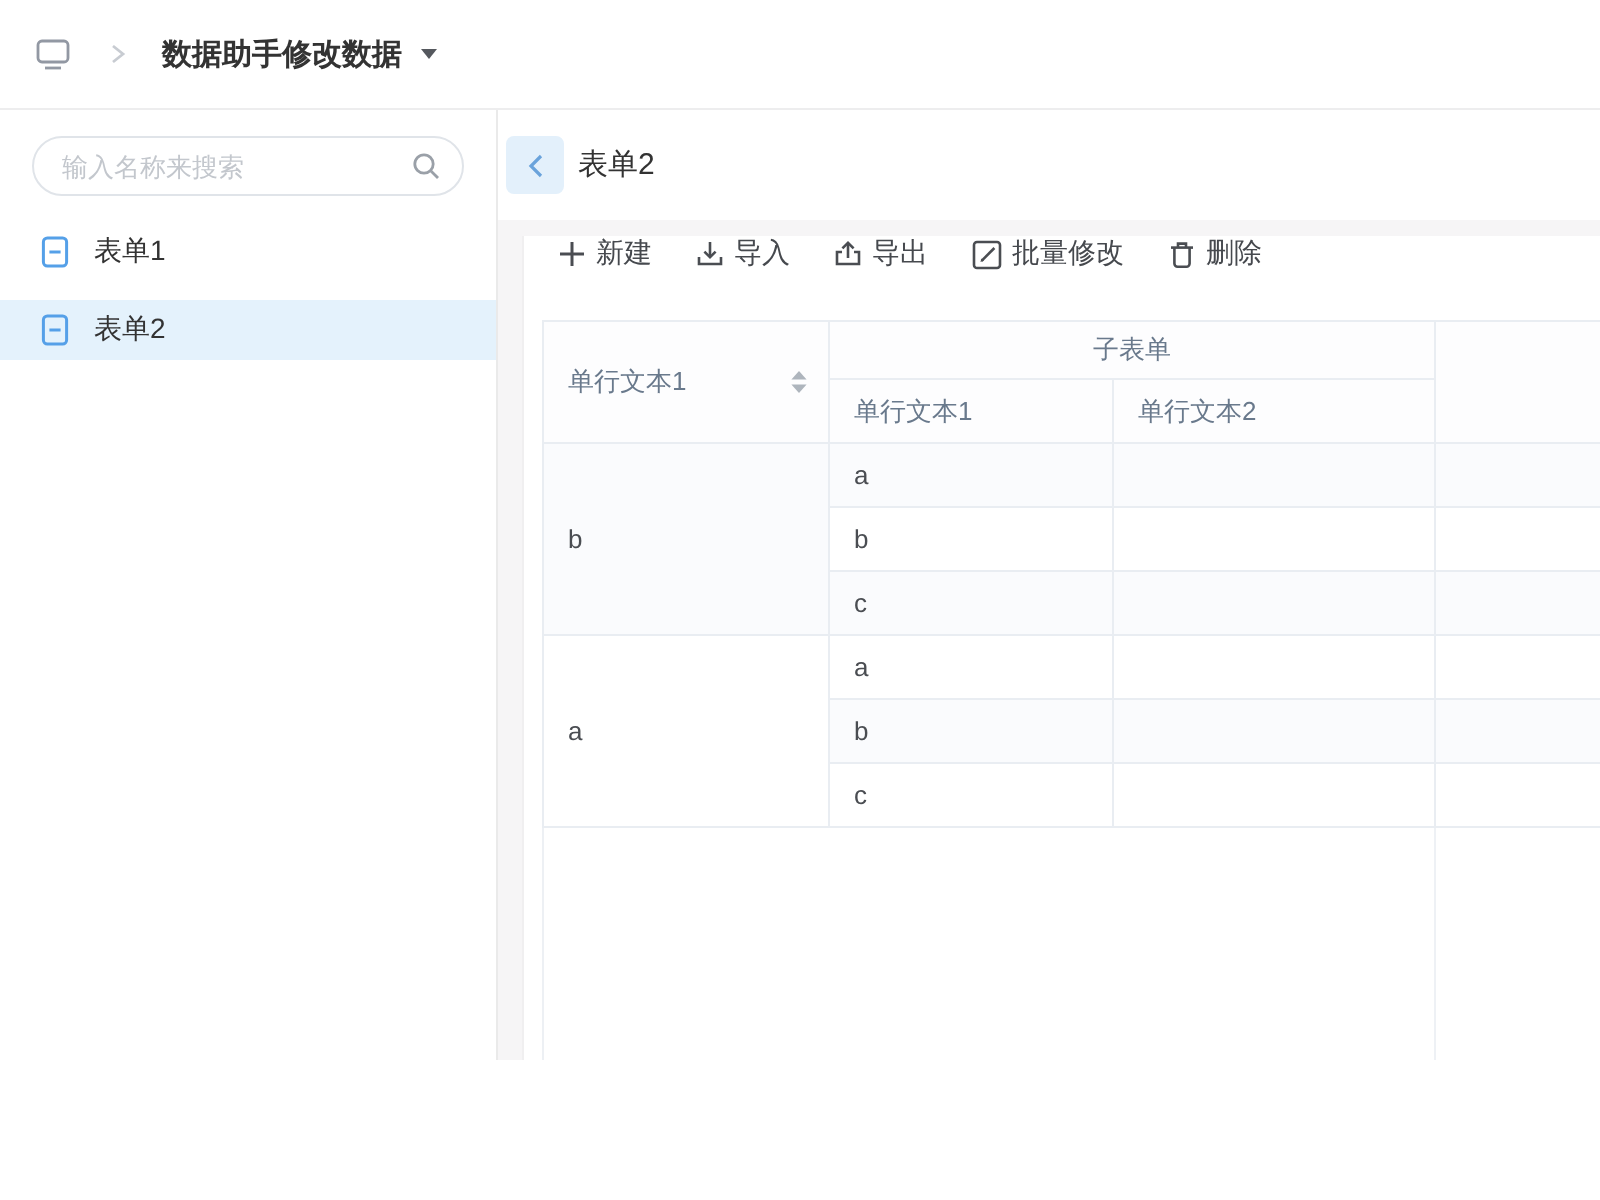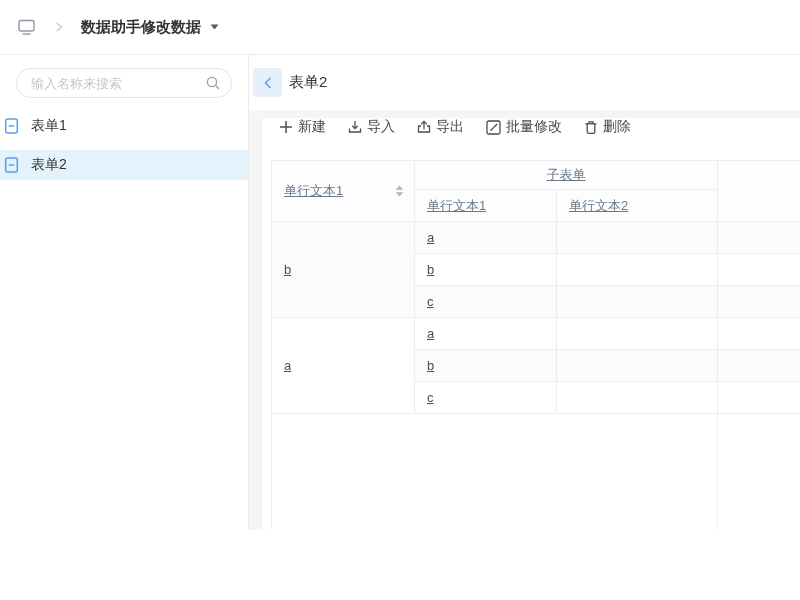--- a/index.html
+++ b/index.html
@@ -16,21 +16,21 @@
 
   
   .sidebar { position:absolute; top:55px; left:0; width:249px; height:545px; background:#fff;
              border-right:1px solid #eaeaea; }
   .search-wrap { position:relative; margin:13px 16px 0 16px; height:30px; }
   .search-wrap input { width:100%; height:30px; border:1px solid #e0e4e9; border-radius:15px;
              padding:0 34px 0 14px; font-size:13px; color:#333; outline:none; background:#fff; }
   .search-wrap input::placeholder { color:#c3c7cd; }
   .search-icon { position:absolute; right:11px; top:7px; display:flex; cursor:pointer; }
   .nav { margin-top:13px; }
-  .nav-item { height:30px; display:flex; align-items:center; padding-left:4px; margin-bottom:9px; cursor:pointer; }
+  .nav-item { height:30px; display:flex; align-items:center; padding-left:20px; margin-bottom:9px; cursor:pointer; }
   .nav-item.selected { background:#e4f2fc; }
   .nav-label { margin-left:12px; font-size:14px; color:#333; white-space:nowrap; }
 
   
   .main-header { position:absolute; top:55px; left:249px; width:551px; height:55px; background:#fff;
                  display:flex; align-items:center; padding-left:4px; }
   .back-btn { width:29px; height:29px; background:#e3f0fb; border-radius:4px; display:flex;
               align-items:center; justify-content:center; cursor:pointer; flex:0 0 auto; }
   .page-title { margin-left:7px; font-size:15px; font-weight:500; color:#333; }
 
@@ -38,21 +38,21 @@
   .panel { position:absolute; left:12px; top:8px; width:539px; height:476px; background:#fff;
            border-left:1px solid #f0eff0; border-bottom:1px solid #e7e7e9; overflow:hidden; }
 
   .toolbar { height:42px; display:flex; align-items:flex-start; padding-left:17px; }
   .tb-btn { display:flex; align-items:center; margin-right:22px; cursor:pointer;
             font-size:14px; color:#46494e; white-space:nowrap; }
   .tb-btn .ticon { display:flex; margin-right:5px; }
 
   .table-wrap { margin-left:9px; position:relative; }
   table { border-collapse:collapse; table-layout:fixed; width:646px; }
-  th,td { border:1px solid #e9edf2; text-align:left; font-weight:400; padding:0 0 0 12px; overflow:hidden;text-decoration:underline; }
+  th,td { border:1px solid #e9edf2; text-align:left; font-weight:400; padding:0 0 0 12px; overflow:hidden; }
   thead tr.h1 th { height:29px; }
   thead tr.h2 th { height:32px; }
   th { color:#69798c; font-size:13px; background:#fdfdfe; }
   th.group-th { text-align:center; padding-left:0; }
   .main-th-inner { display:flex; align-items:center; justify-content:space-between; padding-right:10px; }
   .sort-icon { display:flex; cursor:pointer; }
   td { height:32px; font-size:13px; color:#4a4d52; background:#fff; cursor:default; }
   td.striped { background:#fafbfd; }
 
   .below { height:180px; border-left:1px solid #edf0f4; position:relative; background:#fff; }

